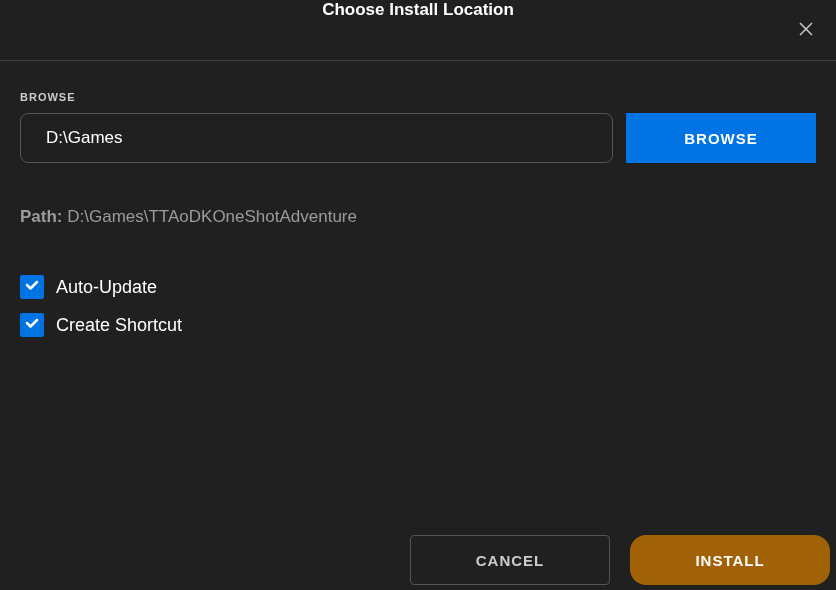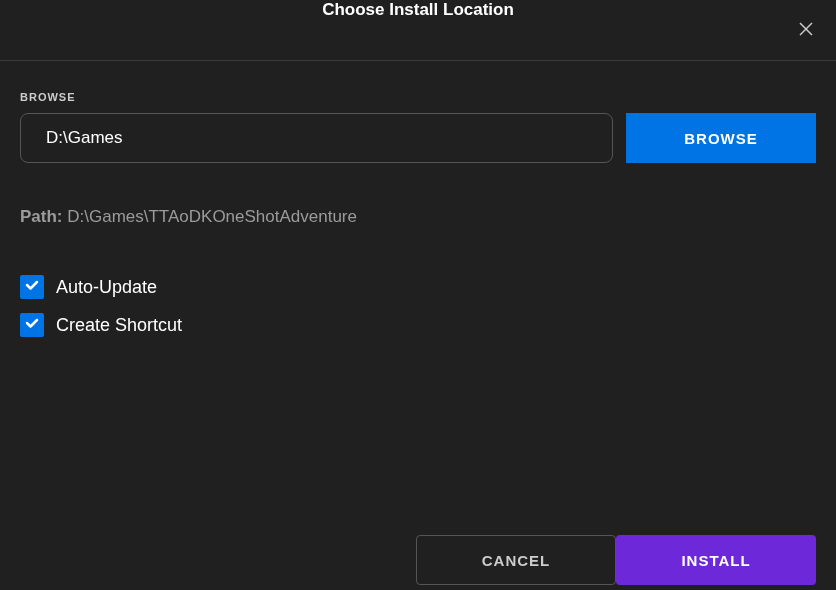--- a/index.html
+++ b/index.html
@@ -121,43 +121,43 @@
     }
     .checkbox-label {
       font-size: 18px;
       color: #ffffff;
     }
     .footer {
       position: absolute;
       bottom: 0;
       left: 0;
       right: 0;
-      padding: 5px 20px;
+      padding: 5px 6px;
       display: flex;
       justify-content: flex-end;
-      gap: 0;
+      gap: 20px;
     }
     .cancel-btn {
       width: 200px;
       height: 50px;
       background: transparent;
       border: 1px solid #555555;
       border-radius: 4px;
       color: #cccccc;
       font-size: 15px;
       font-weight: 700;
       letter-spacing: 1px;
       cursor: pointer;
     }
     .install-btn {
       width: 200px;
       height: 50px;
-      background: #6d28d9;
+      background: #a16207;
       border: none;
-      border-radius: 4px;
+      border-radius: 16px;
       color: #ffffff;
       font-size: 15px;
       font-weight: 700;
       letter-spacing: 1px;
       cursor: pointer;
     }
   </style>
 </head>
 <body>
 

